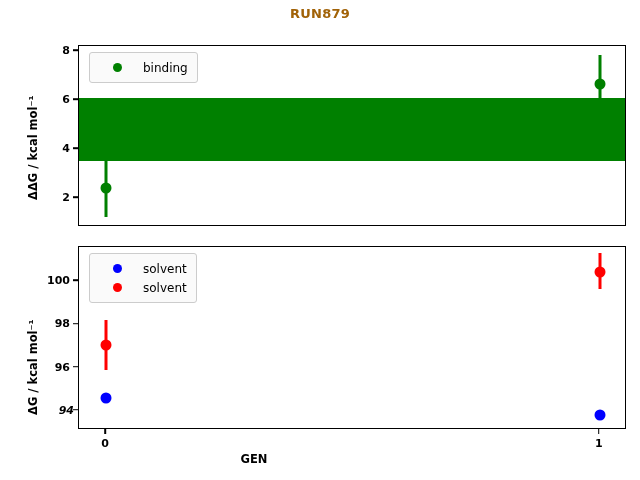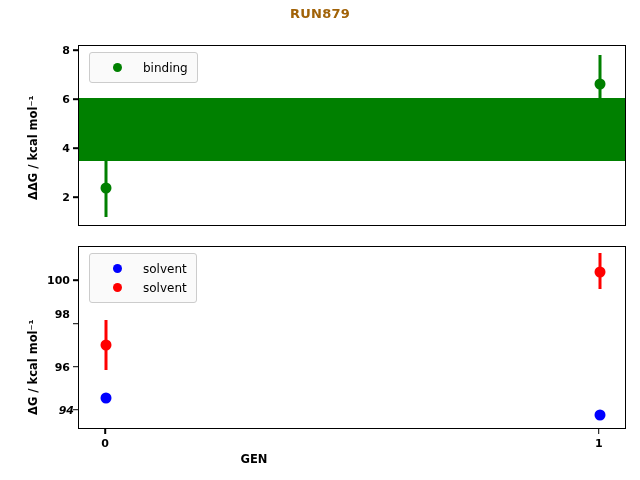--- a/index.html
+++ b/index.html
@@ -86,21 +86,21 @@
       </div>
   </div>
 
   <div class="ylabel" id="ylabel-bottom">ΔG / kcal mol⁻¹</div>
 
   <div id="ytick-layer-bottom">
       <div class="ytick" style="left: 30px; top: 409.624px; font-style: italic;">94</div>
       <div class="ytickmark" style="left: 73px; top: 409.624px;"></div>
       <div class="ytick" style="left: 26px; top: 366.565px;">96</div>
       <div class="ytickmark" style="left: 73px; top: 366.565px;"></div>
-      <div class="ytick" style="left: 26px; top: 314px; text-align: right;">98</div>
+      <div class="ytick" style="left: 26px; top: 323px; text-align: right;">98</div>
       <div class="ytickmark" style="left: 73px; top: 323.506px;"></div>
       <div class="ytick" style="left: 26px; top: 280.447px;">100</div>
       <div class="ytickmark" style="left: 73px; top: 280.447px;"></div>
     </div>
 
   <div class="axes" id="axes-bottom">
     <div id="series-layer-bottom">
         <div class="errbar" style="left: 27.1532px; top: 146.831px; height: 7.10471px; background: rgb(0, 0, 255);"></div>
         <div class="marker" style="left: 27.1532px; top: 150.706px; background: rgb(0, 0, 255);"></div>
         <div class="errbar" style="left: 520.847px; top: 164.485px; height: 6.88941px; background: rgb(0, 0, 255);"></div>

